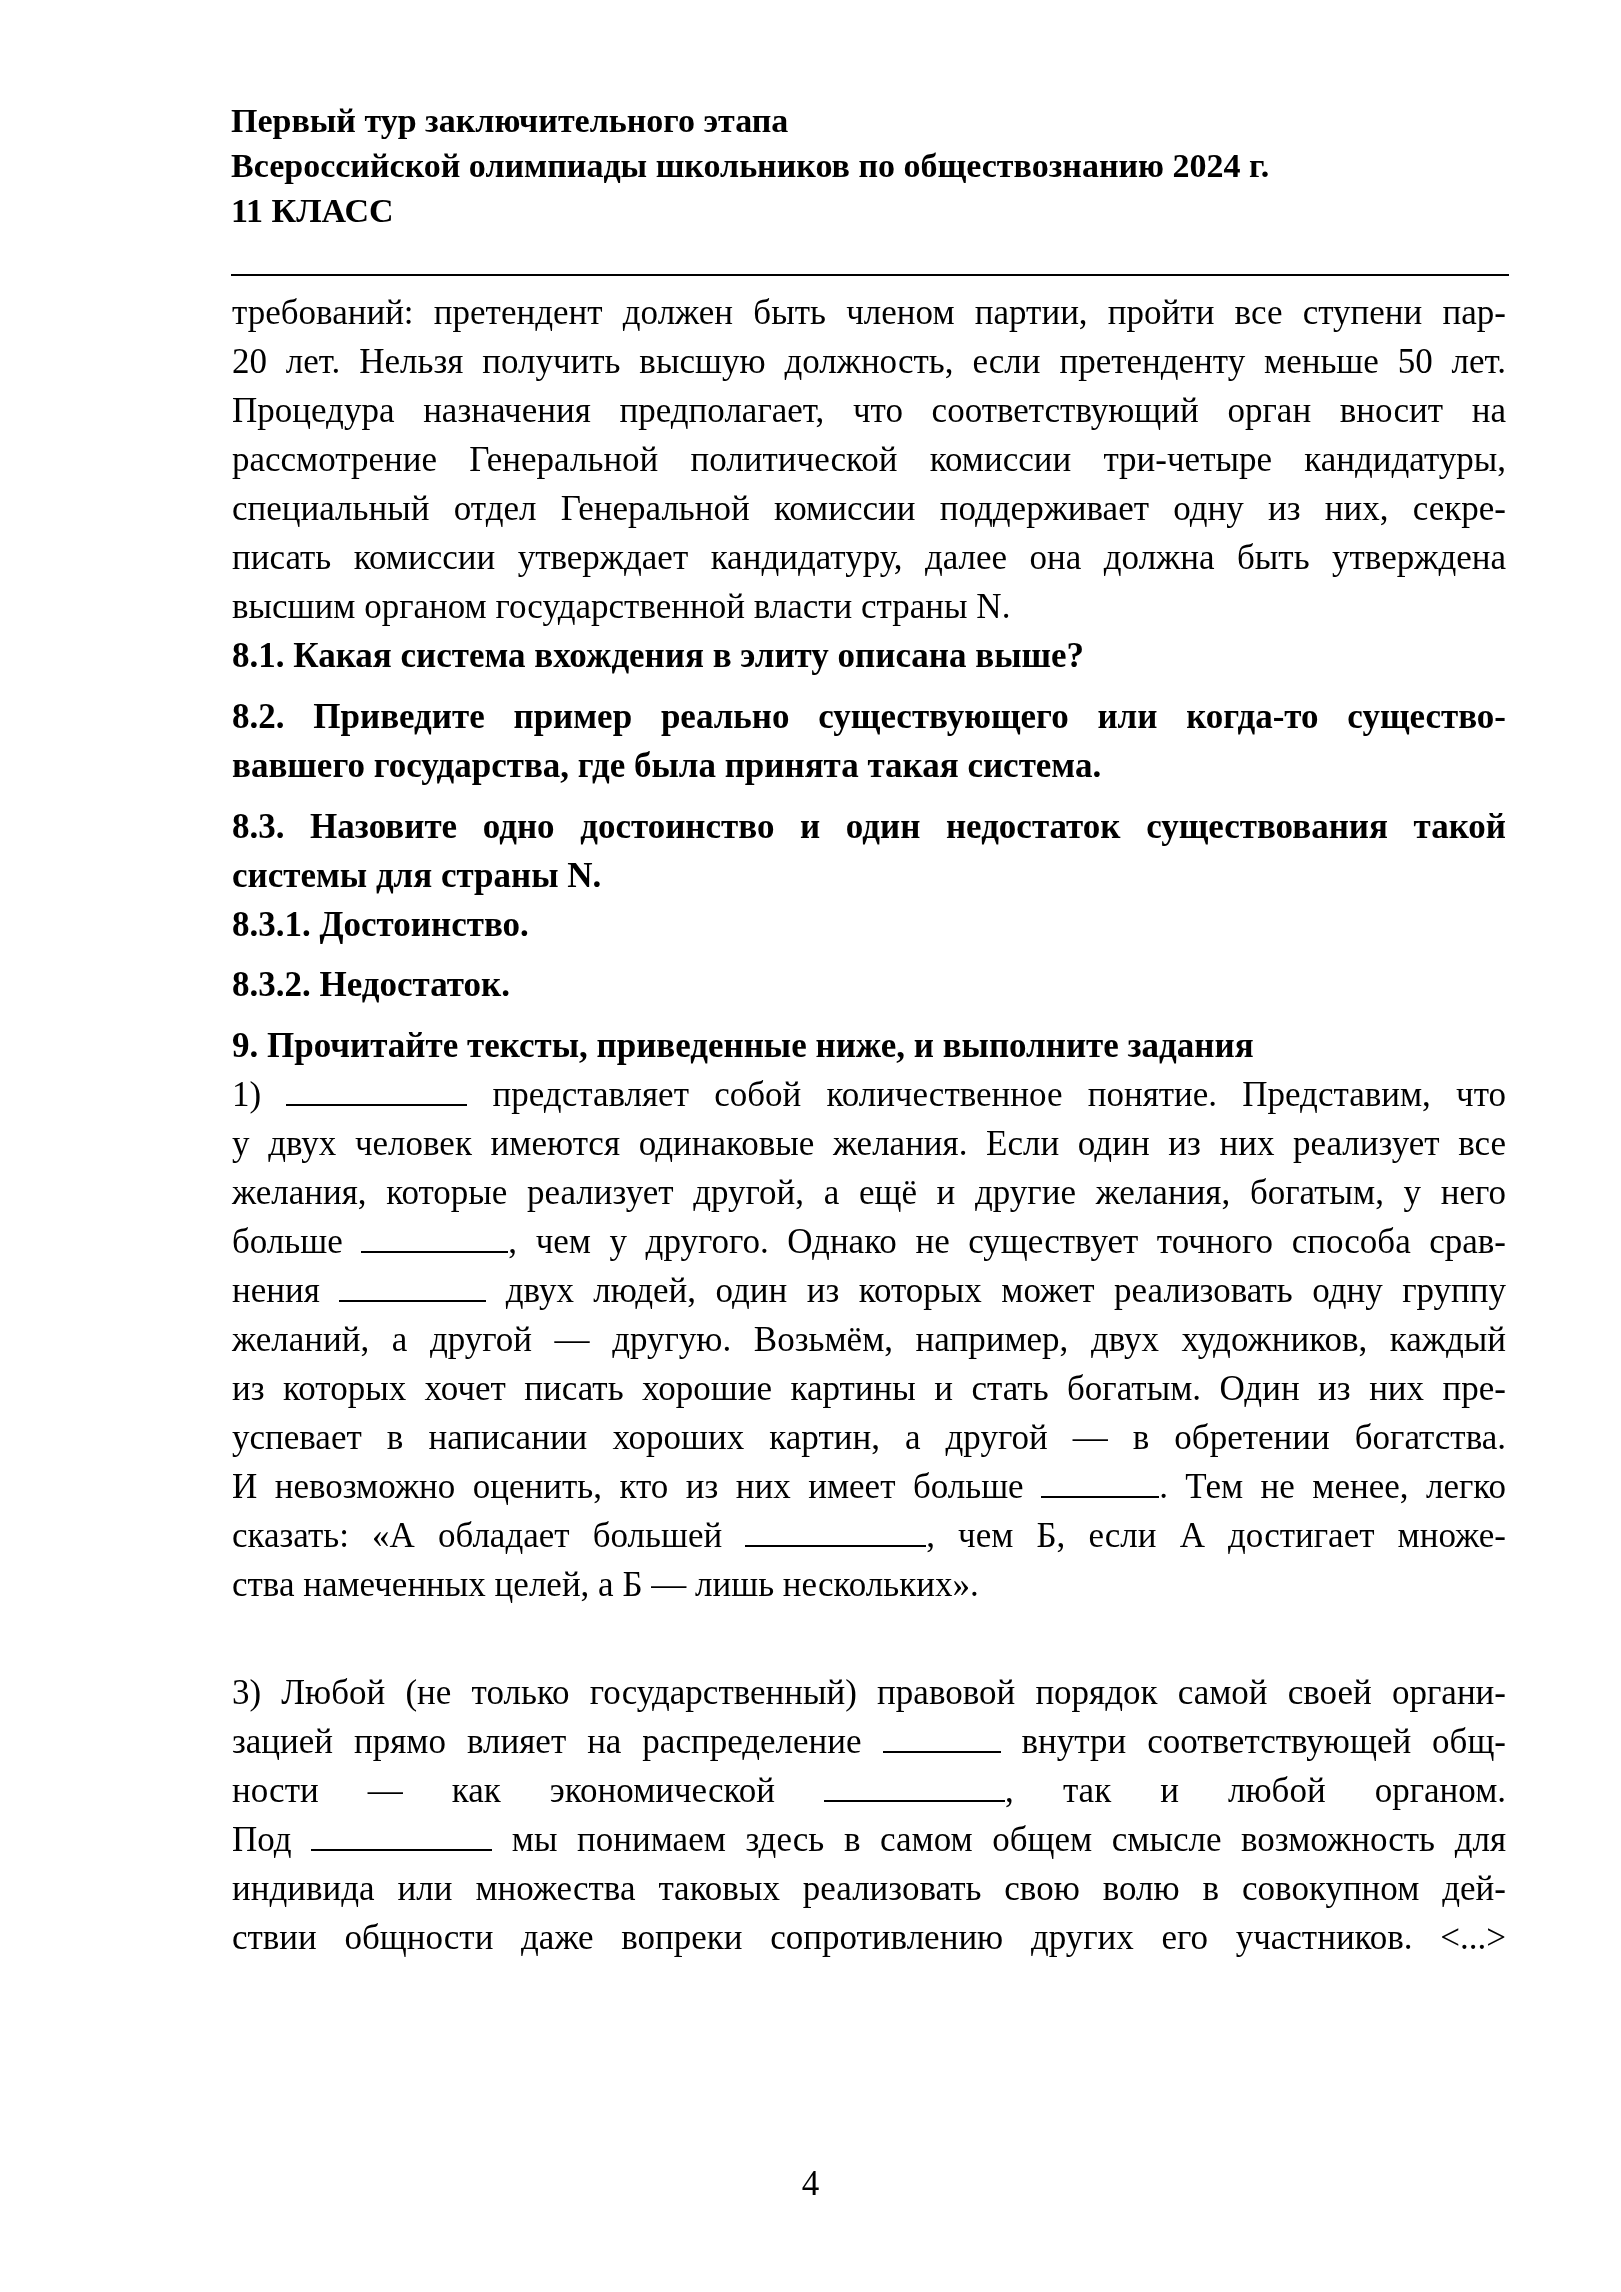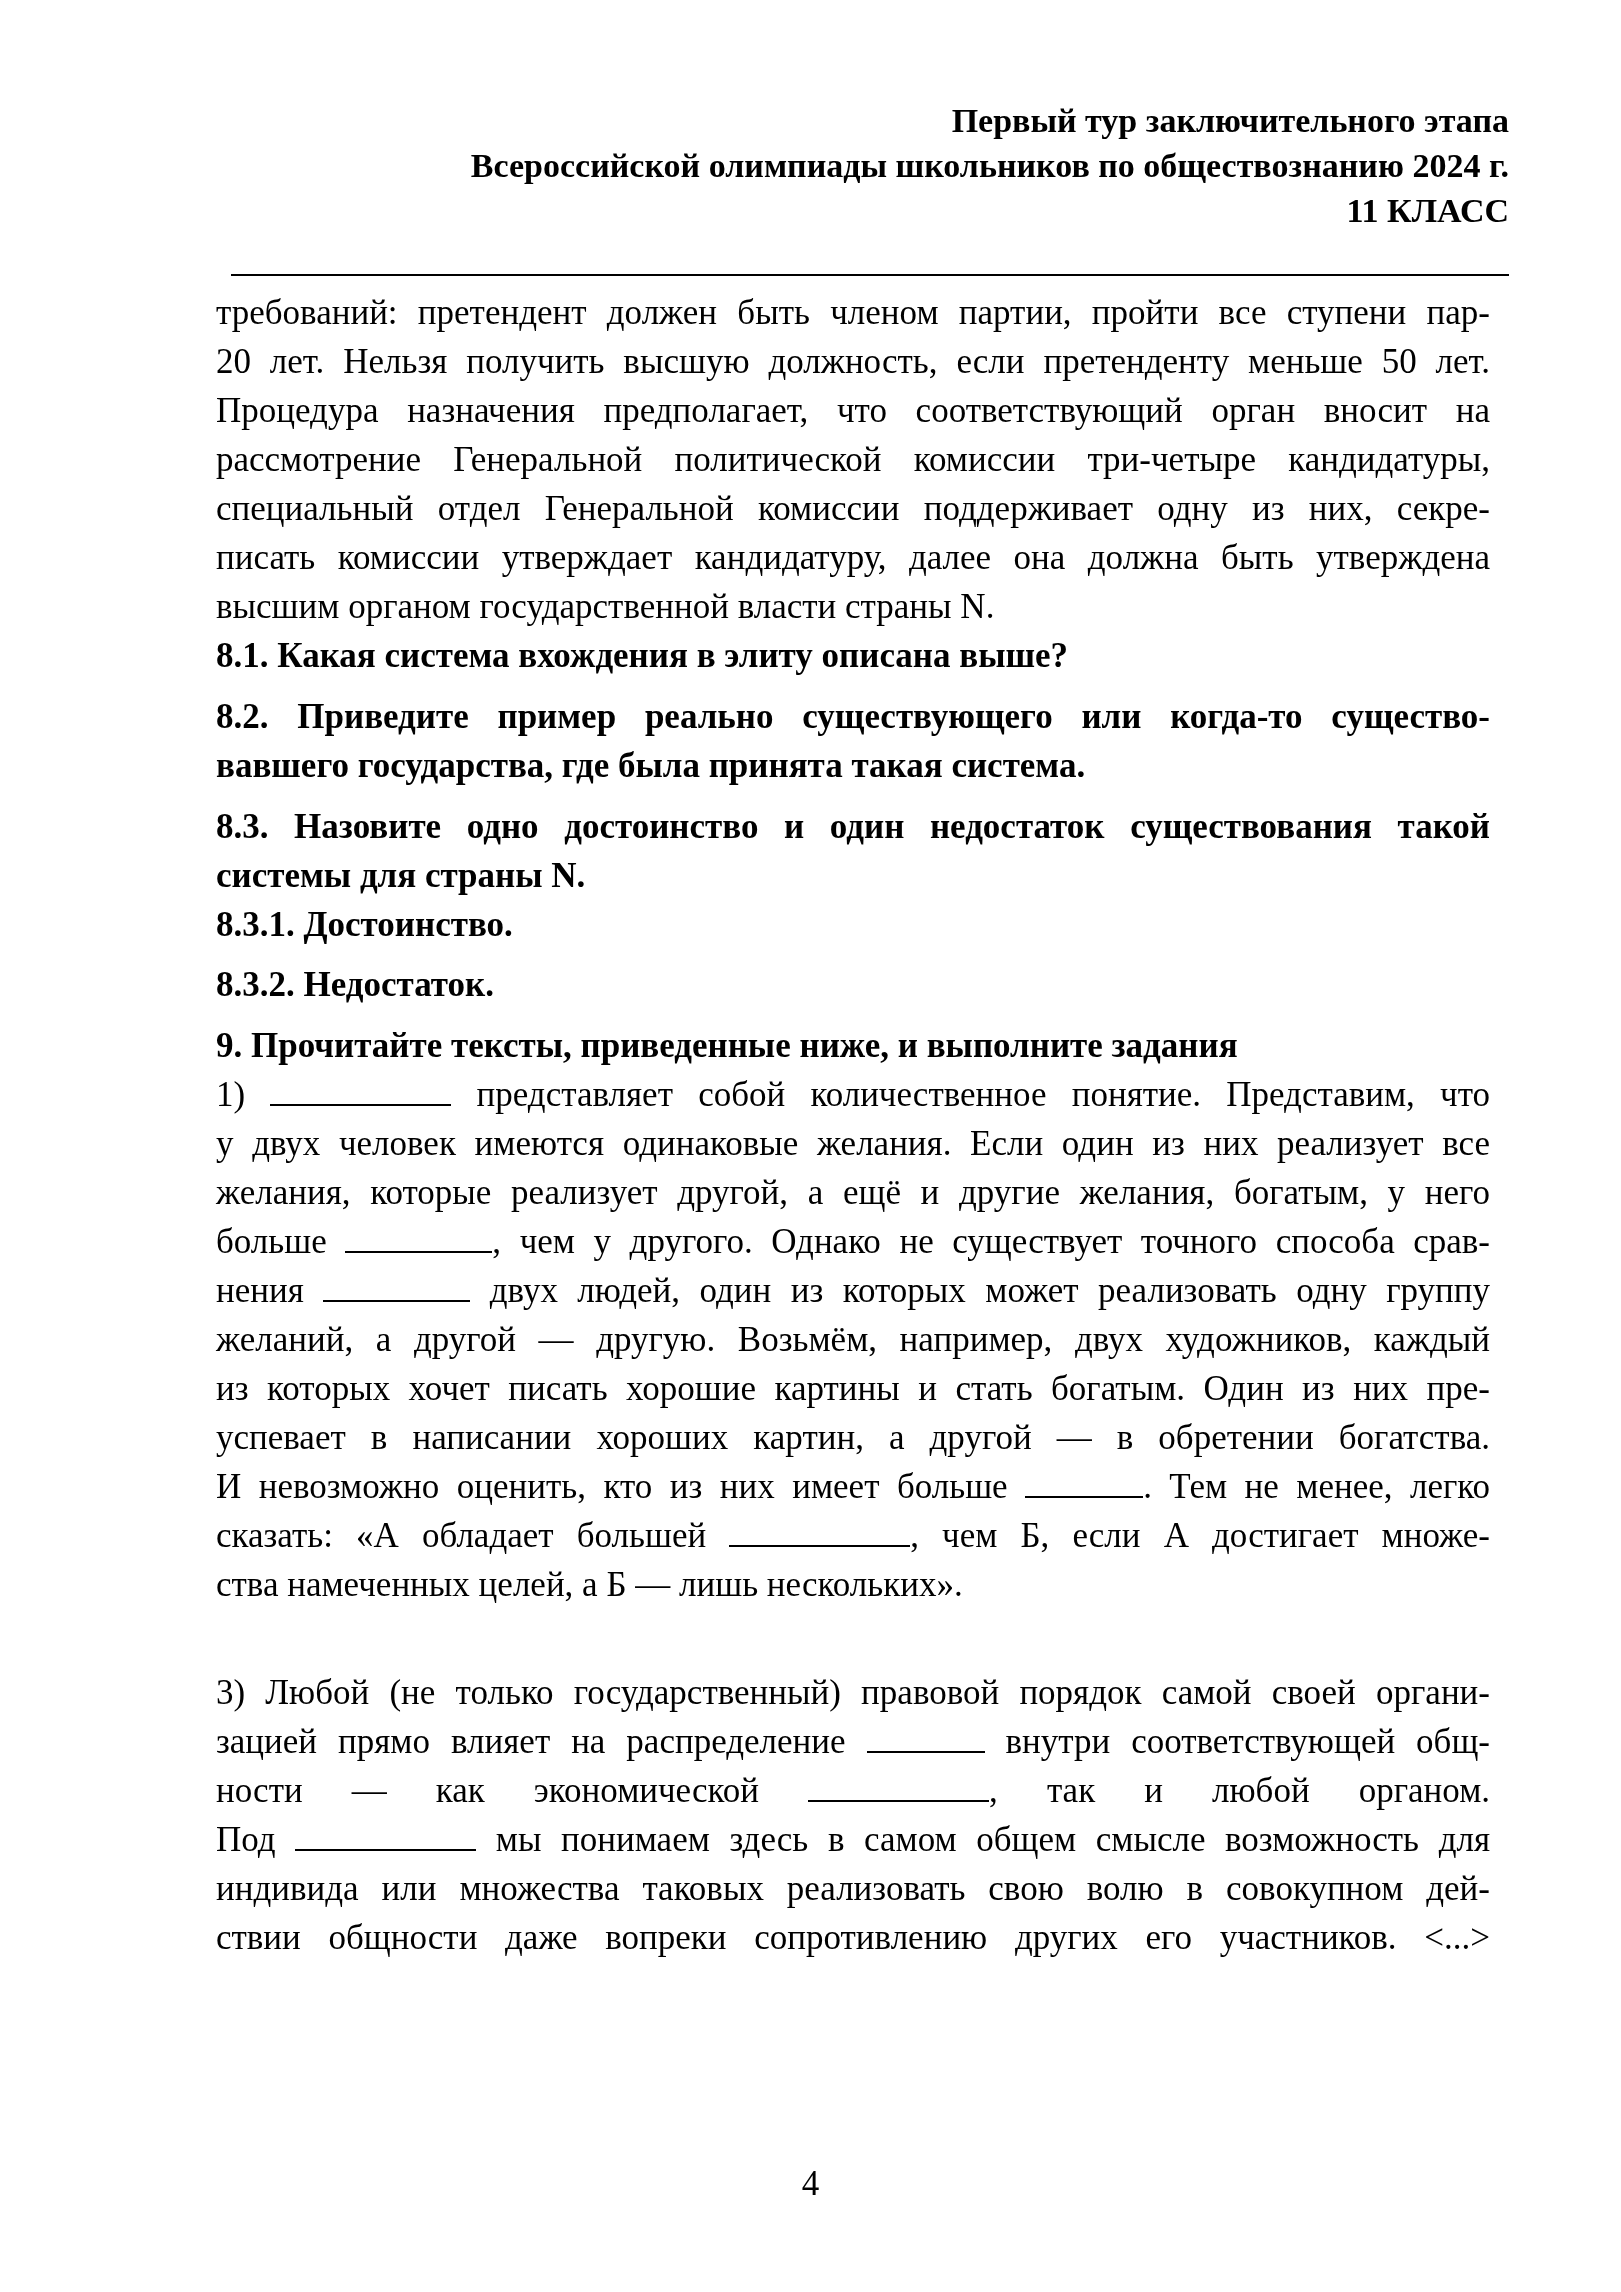--- a/index.html
+++ b/index.html
@@ -1,23 +1,23 @@
 <!DOCTYPE html>
 <html><head>
 <meta charset="utf-8">
 <style>
   html, body { margin: 0; padding: 0; background: #ffffff; }
   body { width: 1621px; height: 2293px; position: relative; overflow: hidden;
          font-family: "Liberation Serif", "DejaVu Serif", serif; color: #000; }
   .page { position: absolute; left: 0; top: 0; width: 1621px; height: 2293px; background: #fff; }
-  .header { position: absolute; left: 231px; width: 1278px; top: 98px; text-align: right;
+  .header { position: absolute; left: 231px; width: 1278px; top: 98px; text-align: left;
             font-weight: bold; font-size: 34px; line-height: 45px; }
   .rule { position: absolute; left: 231px; width: 1278px; top: 274px; height: 0;
           border-top: 2.9px solid #000; }
-  .body { position: absolute; left: 216px; width: 1274px; top: 288px; font-size: 35px; }
+  .body { position: absolute; left: 232px; width: 1274px; top: 288px; font-size: 35px; }
   .line { display: block; height: 49px; line-height: 49px; white-space: nowrap;
           text-align: justify; text-align-last: justify; }
   .line.last { text-align-last: left; }
   .bold { font-weight: bold; }
   .gap-s { height: 11.8px; }
   .gap-l { height: 59px; }
   .blank { display: inline-block; border-bottom: 2px solid #000; height: 29px; vertical-align: baseline; }
   .b-w6 { width: 181px; } .b-w5 { width: 147px; } .b-w4 { width: 118px; }
   .pagenum { position: absolute; left: 0; width: 1621px; top: 2164px; text-align: center;
              font-size: 35px; }

